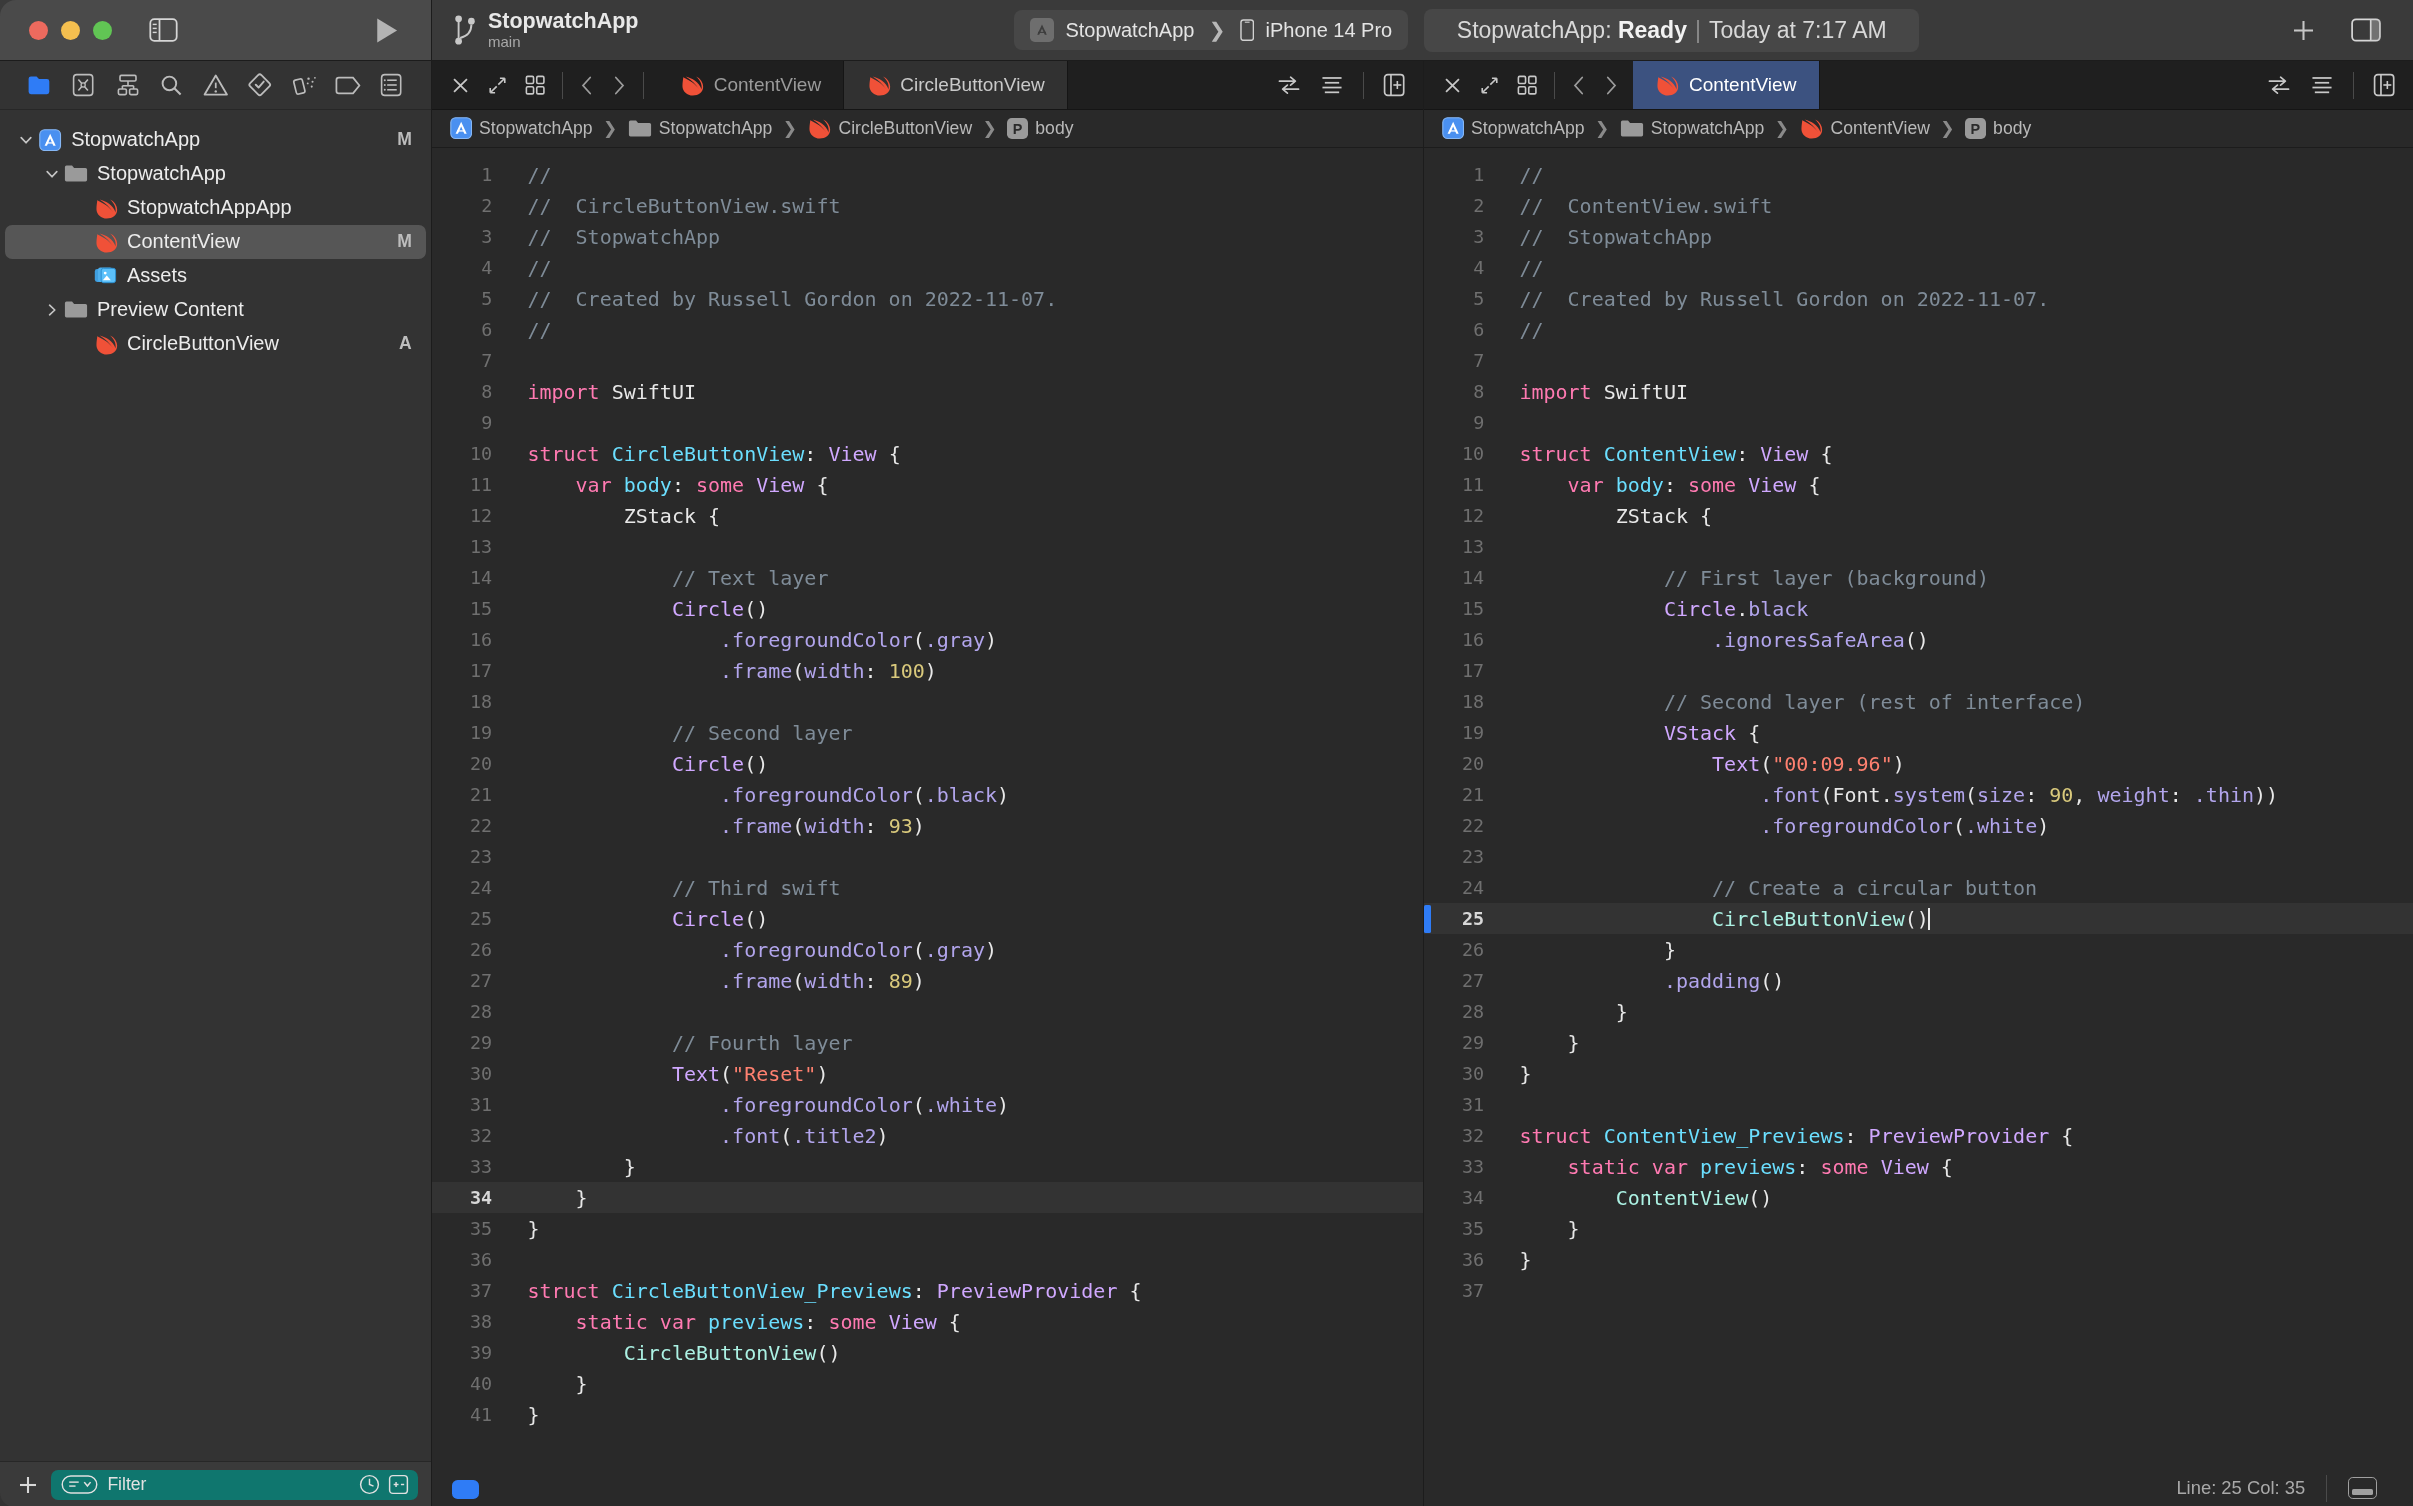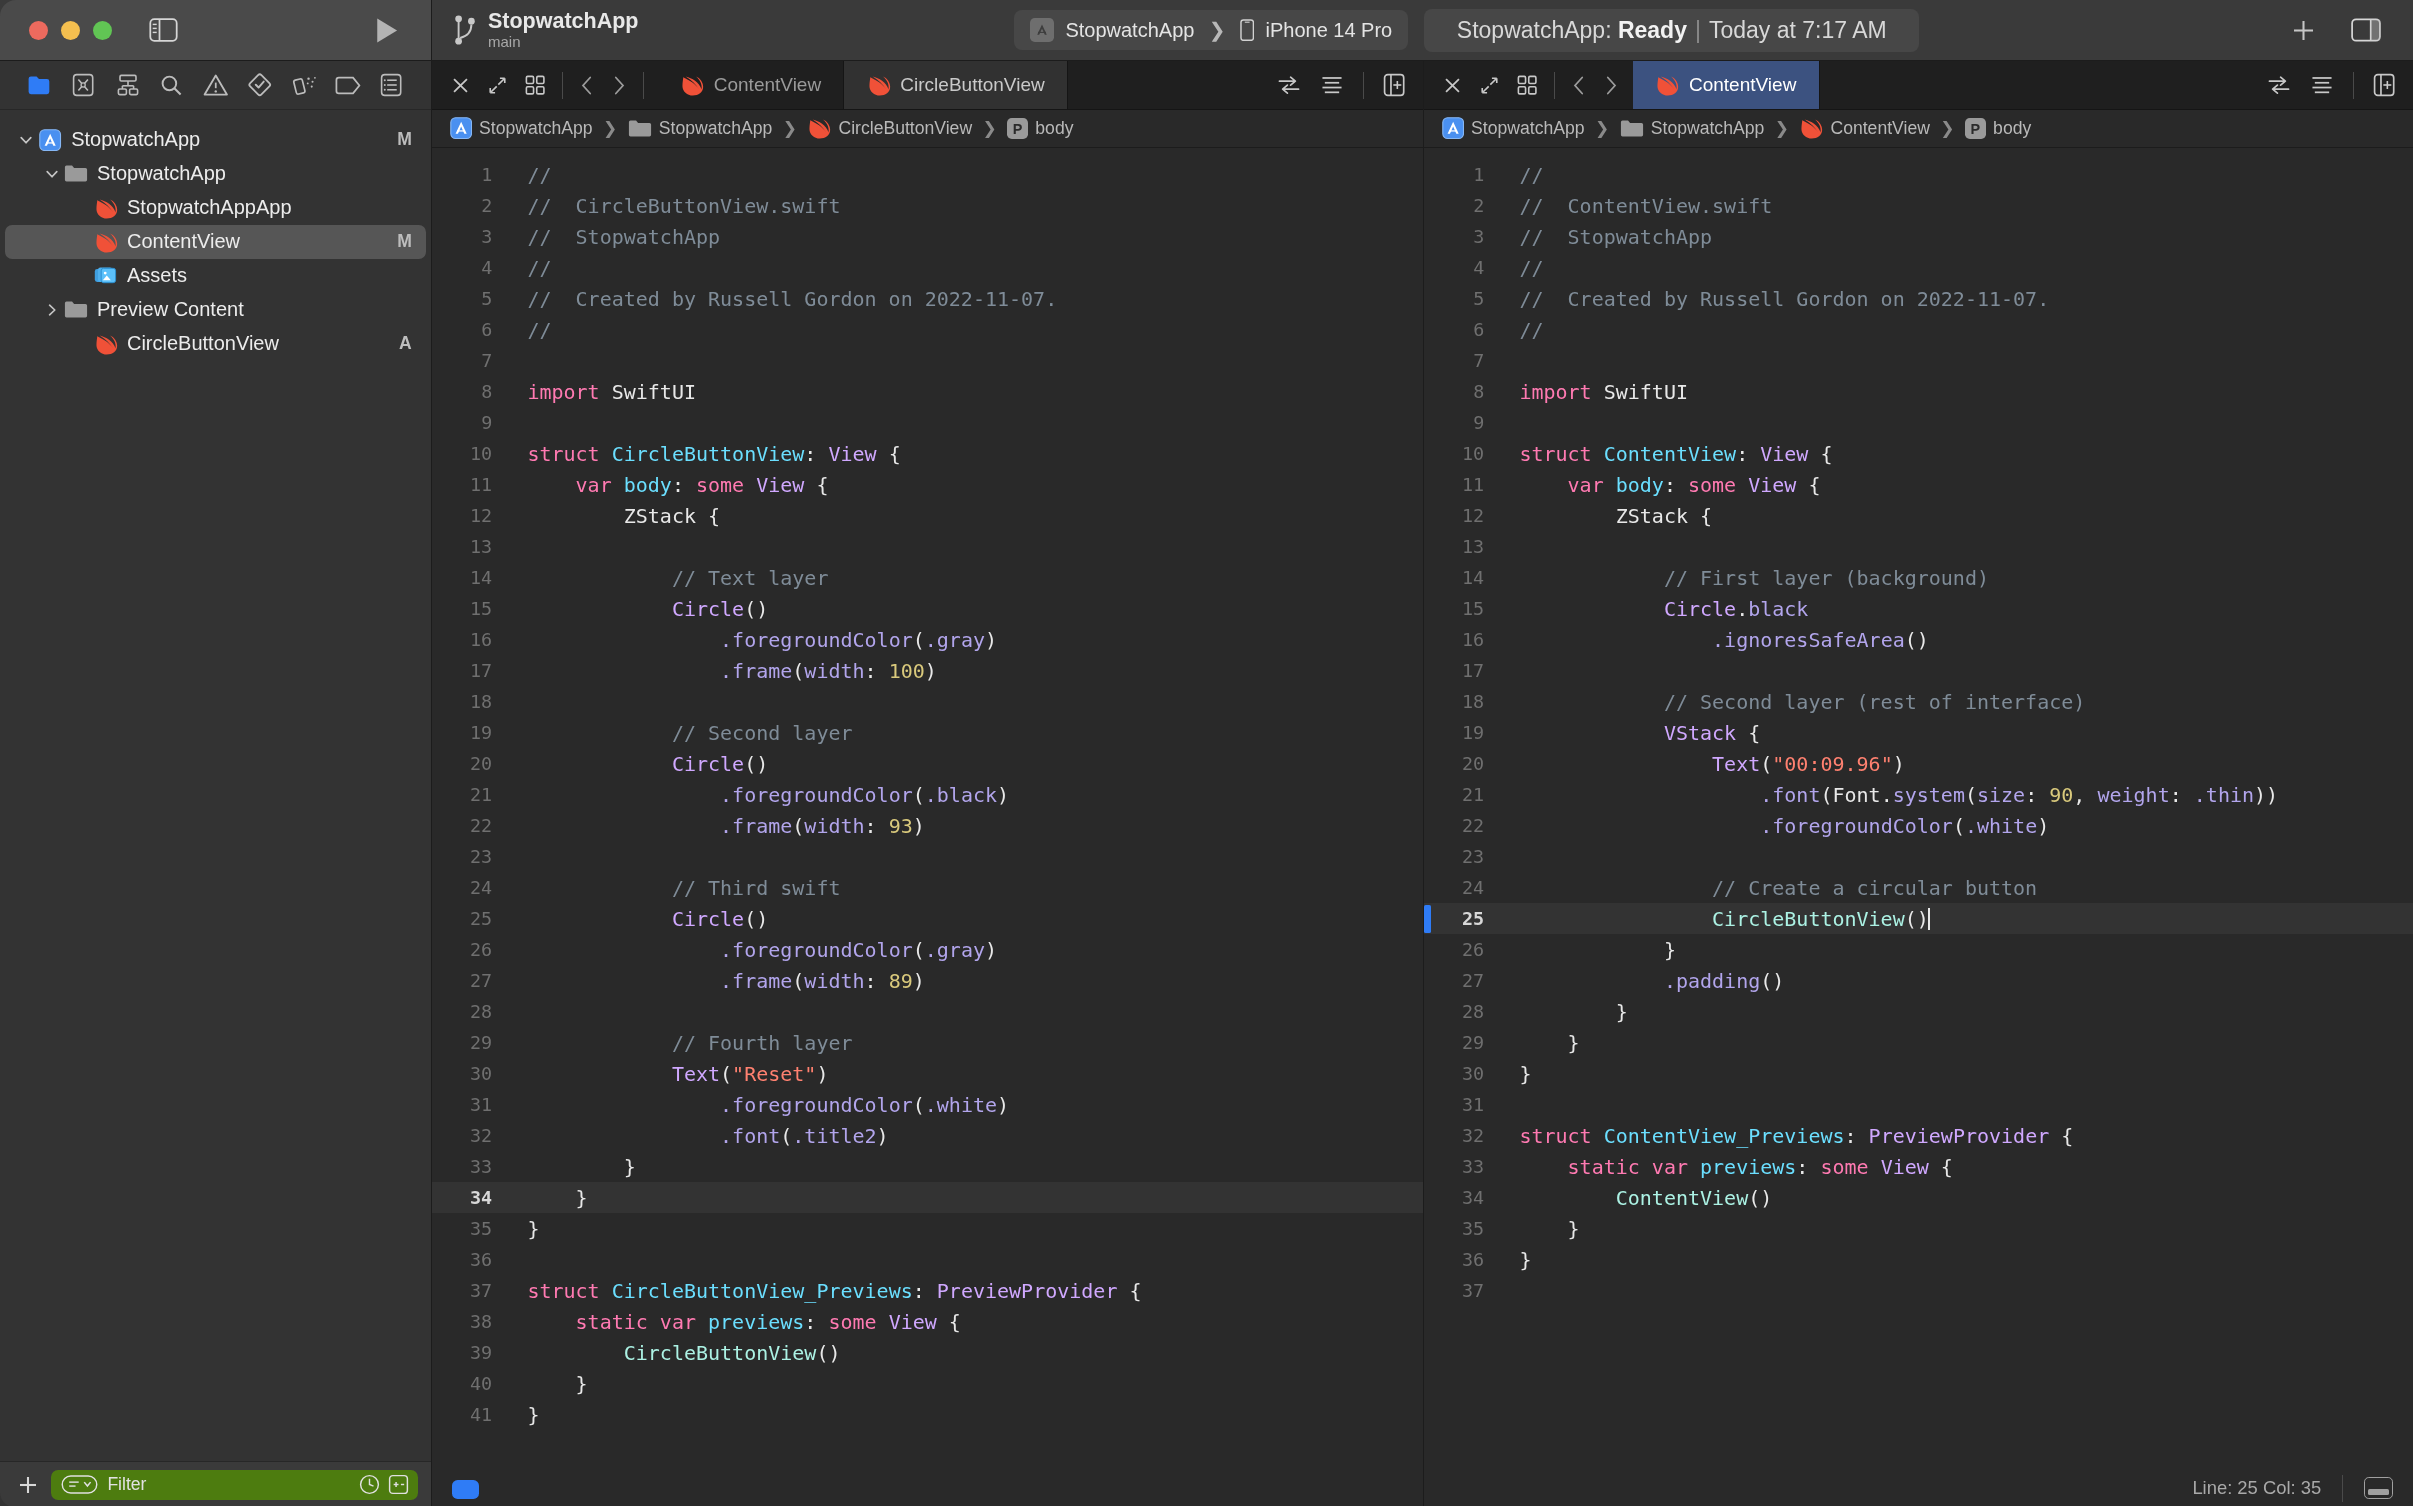--- a/index.html
+++ b/index.html
@@ -109,21 +109,21 @@
   .nav-filterbar {
     height: 46px; flex: 0 0 46px;
     display: flex; align-items: center; gap: 11.2px;
     padding: 0 12.8px 0 16px;
     background: #3a3a3a;
     border-top: 0.8px solid #272727;
     border-bottom-left-radius: 14.4px;
   }
   .filter-field {
     flex: 1; height: 30px; border-radius: 7.2px;
-    background: #4d7c0f;
+    background: #0f766e;
     display: flex; align-items: center; gap: 9.6px;
     padding: 0 9.6px;
   }
   .filter-ph { font-size: 17.6px; color: #e2e2e2; }
   .filter-right { margin-left: auto; display: flex; gap: 8px; align-items: center; }
 
   
   .editors { flex: 1; display: flex; min-width: 0; background: #292929; }
   .editor { display: flex; flex-direction: column; min-width: 0; }
   .editor.left { width: 992px; flex: 0 0 992px; border-right: 0.8px solid #1c1c1c; }
@@ -209,21 +209,21 @@
   .c-typ { color: #6bdfff; }
   .c-proj{ color: #d0a8ff; }
   .c-str { color: #ff8170; }
   .c-num { color: #d9c97c; }
   .c-mem { color: #b2a5ec; margin-top: 45px; }
   .c-mine{ color: #acf2e4; }
   .c-pln { color: #e8e8e8; }
   .status-right {
     position: absolute; right: 0; bottom: 0;
     height: 38px; display: flex; align-items: center; gap: 21px;
-    padding-right: 20px;
+    padding-right: 36px;
     font-size: 18.4px; color: #a9a9a9;
     background: #292929;
     border-bottom-right-radius: 14.4px;
     margin-top: 26px;
   }
   .status-left-chip {
     position: absolute; left: 452px; bottom: 8px;
     width: 27px; height: 19px; border-radius: 5.6px; background: #2f7cf6;
   }
   .inspector-btn {

